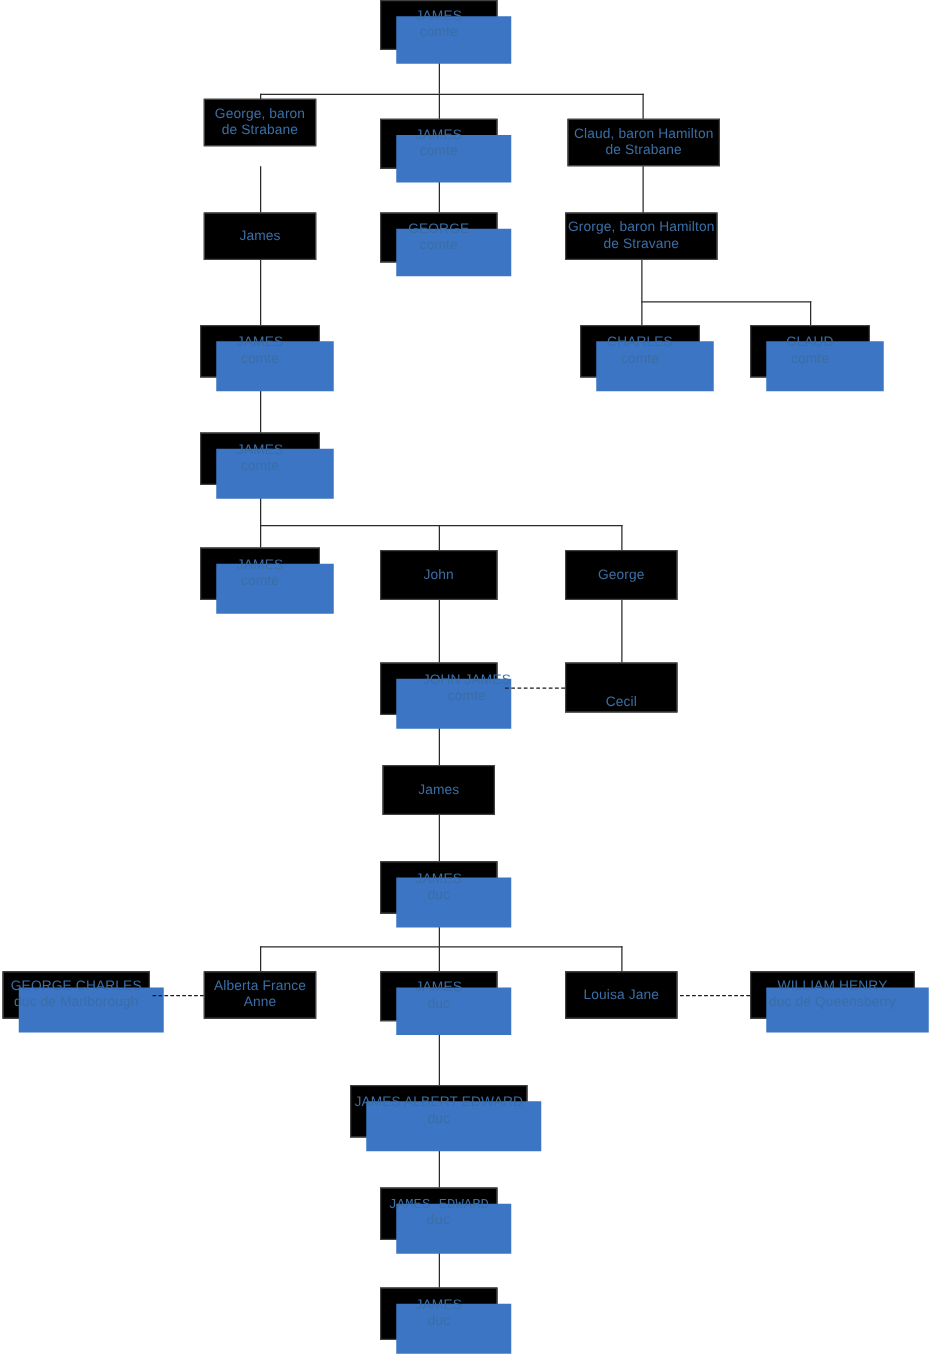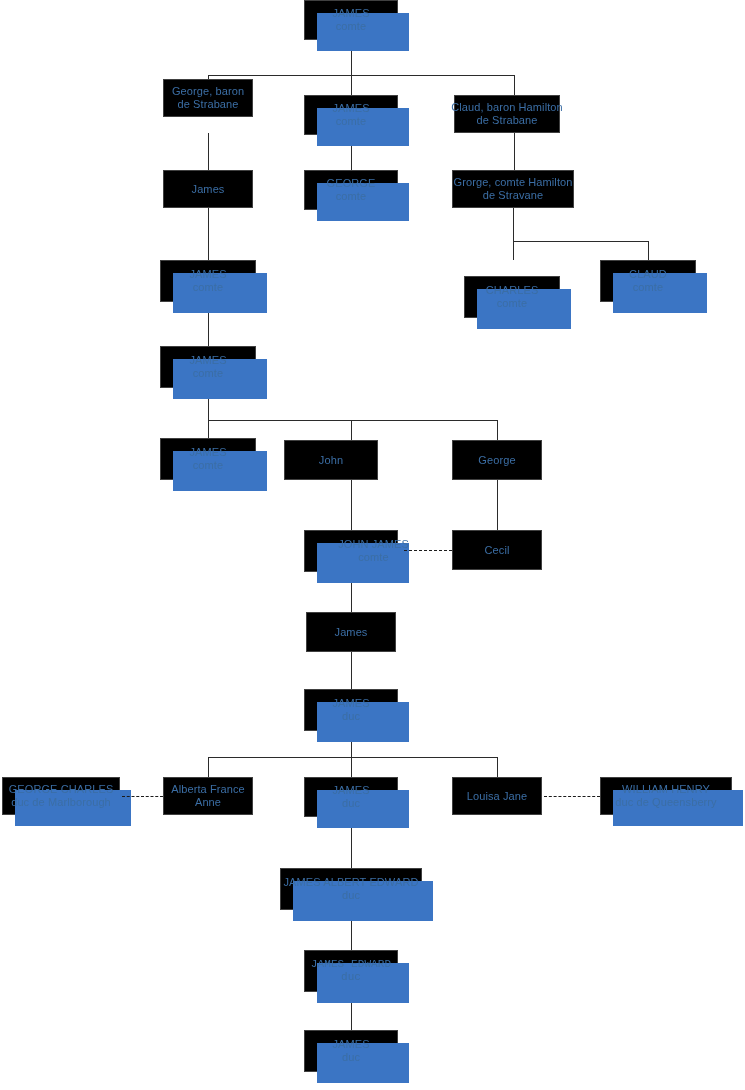--- a/index.html
+++ b/index.html
@@ -102,66 +102,66 @@
       <span class="ln">comte</span>
     </div>
     <div class="node" style="left: 163px; top: 79px; width: 90px; height: 38px;">
       <span class="ln">George, baron</span>
       <span class="ln">de Strabane</span>
     </div>
     <div class="node shadow" style="left: 304px; top: 95px; width: 94px; height: 40px;">
       <span class="ln">JAMES</span>
       <span class="ln">comte</span>
     </div>
-    <div class="node" style="left: 454px; top: 95px; width: 106px; height: 38px;">
+    <div class="node" style="left: 454px; top: 95px; width: 122px; height: 38px;">
       <span class="ln">Claud, baron Hamilton</span>
       <span class="ln">de Strabane</span>
     </div>
     <div class="node" style="left: 163px; top: 170px; width: 90px; height: 38px;">
       <span class="ln">James</span>
     </div>
     <div class="node shadow" style="left: 304px; top: 170px; width: 94px; height: 40px;">
       <span class="ln">GEORGE</span>
       <span class="ln">comte</span>
     </div>
     <div class="node" style="left: 452px; top: 170px; width: 122px; height: 38px;">
-      <span class="ln">Grorge, comte Hamilton</span>
+      <span class="ln">Grorge, baron Hamilton</span>
       <span class="ln">de Stravane</span>
     </div>
     <div class="node shadow" style="left: 160px; top: 260px; width: 96px; height: 42px;">
       <span class="ln">JAMES</span>
       <span class="ln">comte</span>
     </div>
-    <div class="node shadow" style="left: 464px; top: 260px; width: 96px; height: 42px; margin-top: 16px;">
+    <div class="node shadow" style="left: 464px; top: 260px; width: 96px; height: 42px;">
       <span class="ln">CHARLES</span>
       <span class="ln">comte</span>
     </div>
     <div class="node shadow" style="left: 600px; top: 260px; width: 96px; height: 42px;">
       <span class="ln">CLAUD</span>
       <span class="ln">comte</span>
     </div>
     <div class="node shadow" style="left: 160px; top: 346px; width: 96px; height: 42px;">
       <span class="ln">JAMES</span>
       <span class="ln">comte</span>
     </div>
     <div class="node shadow" style="left: 160px; top: 438px; width: 96px; height: 42px;">
       <span class="ln">JAMES</span>
       <span class="ln">comte</span>
     </div>
-    <div class="node" style="left: 284px; top: 440px; width: 94px; height: 40px;">
+    <div class="node" style="left: 304px; top: 440px; width: 94px; height: 40px;">
       <span class="ln">John</span>
     </div>
     <div class="node" style="left: 452px; top: 440px; width: 90px; height: 40px;">
       <span class="ln">George</span>
     </div>
     <div class="node shadow" style="left: 304px; top: 530px; width: 94px; height: 42px; padding-left: 45px;">
       <span class="ln">JOHN JAMES</span>
       <span class="ln">comte</span>
     </div>
-    <div class="node" style="left: 452px; top: 530px; width: 90px; height: 40px;">
+    <div class="node" style="left: 452px; top: 530px; width: 90px; height: 40px; justify-content: flex-end;">
       <span class="ln">Cecil</span>
     </div>
     <div class="node" style="left: 306px; top: 612px; width: 90px; height: 40px;">
       <span class="ln">James</span>
     </div>
     <div class="node shadow" style="left: 304px; top: 689px; width: 94px; height: 42px;">
       <span class="ln">JAMES</span>
       <span class="ln">duc</span>
     </div>
     <div class="node" style="left: 163px; top: 777px; width: 90px; height: 38px;">

